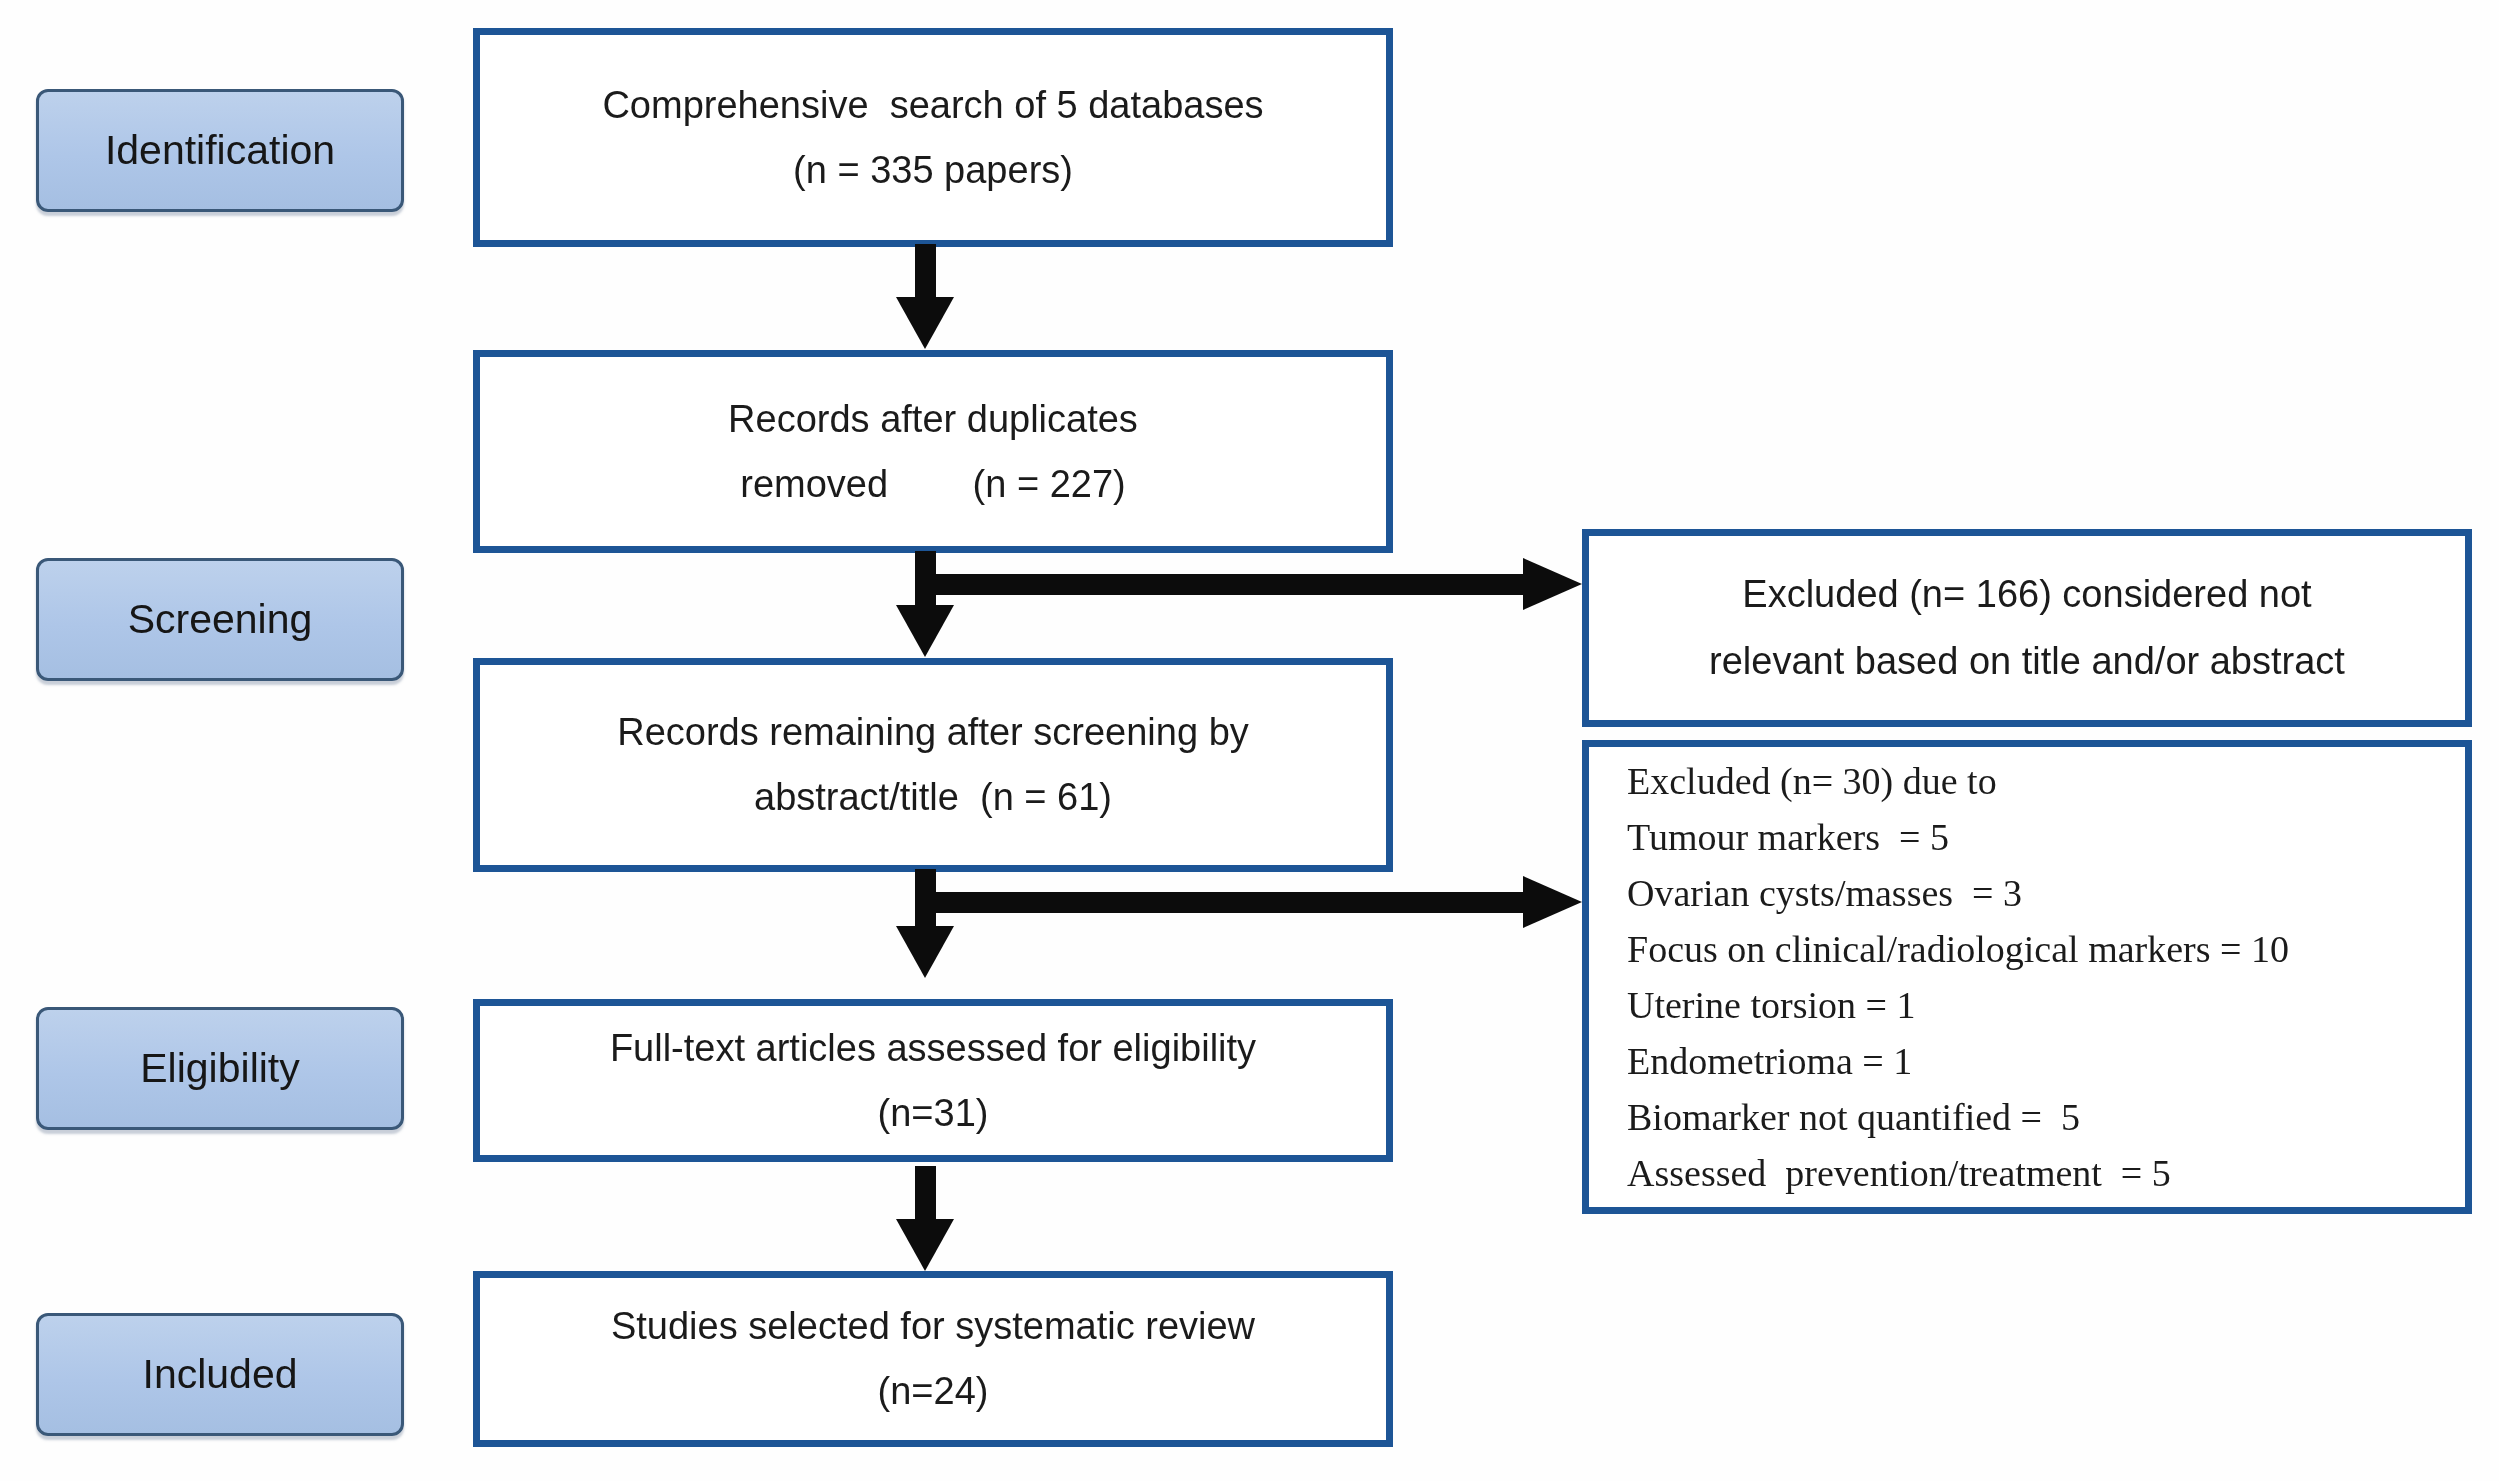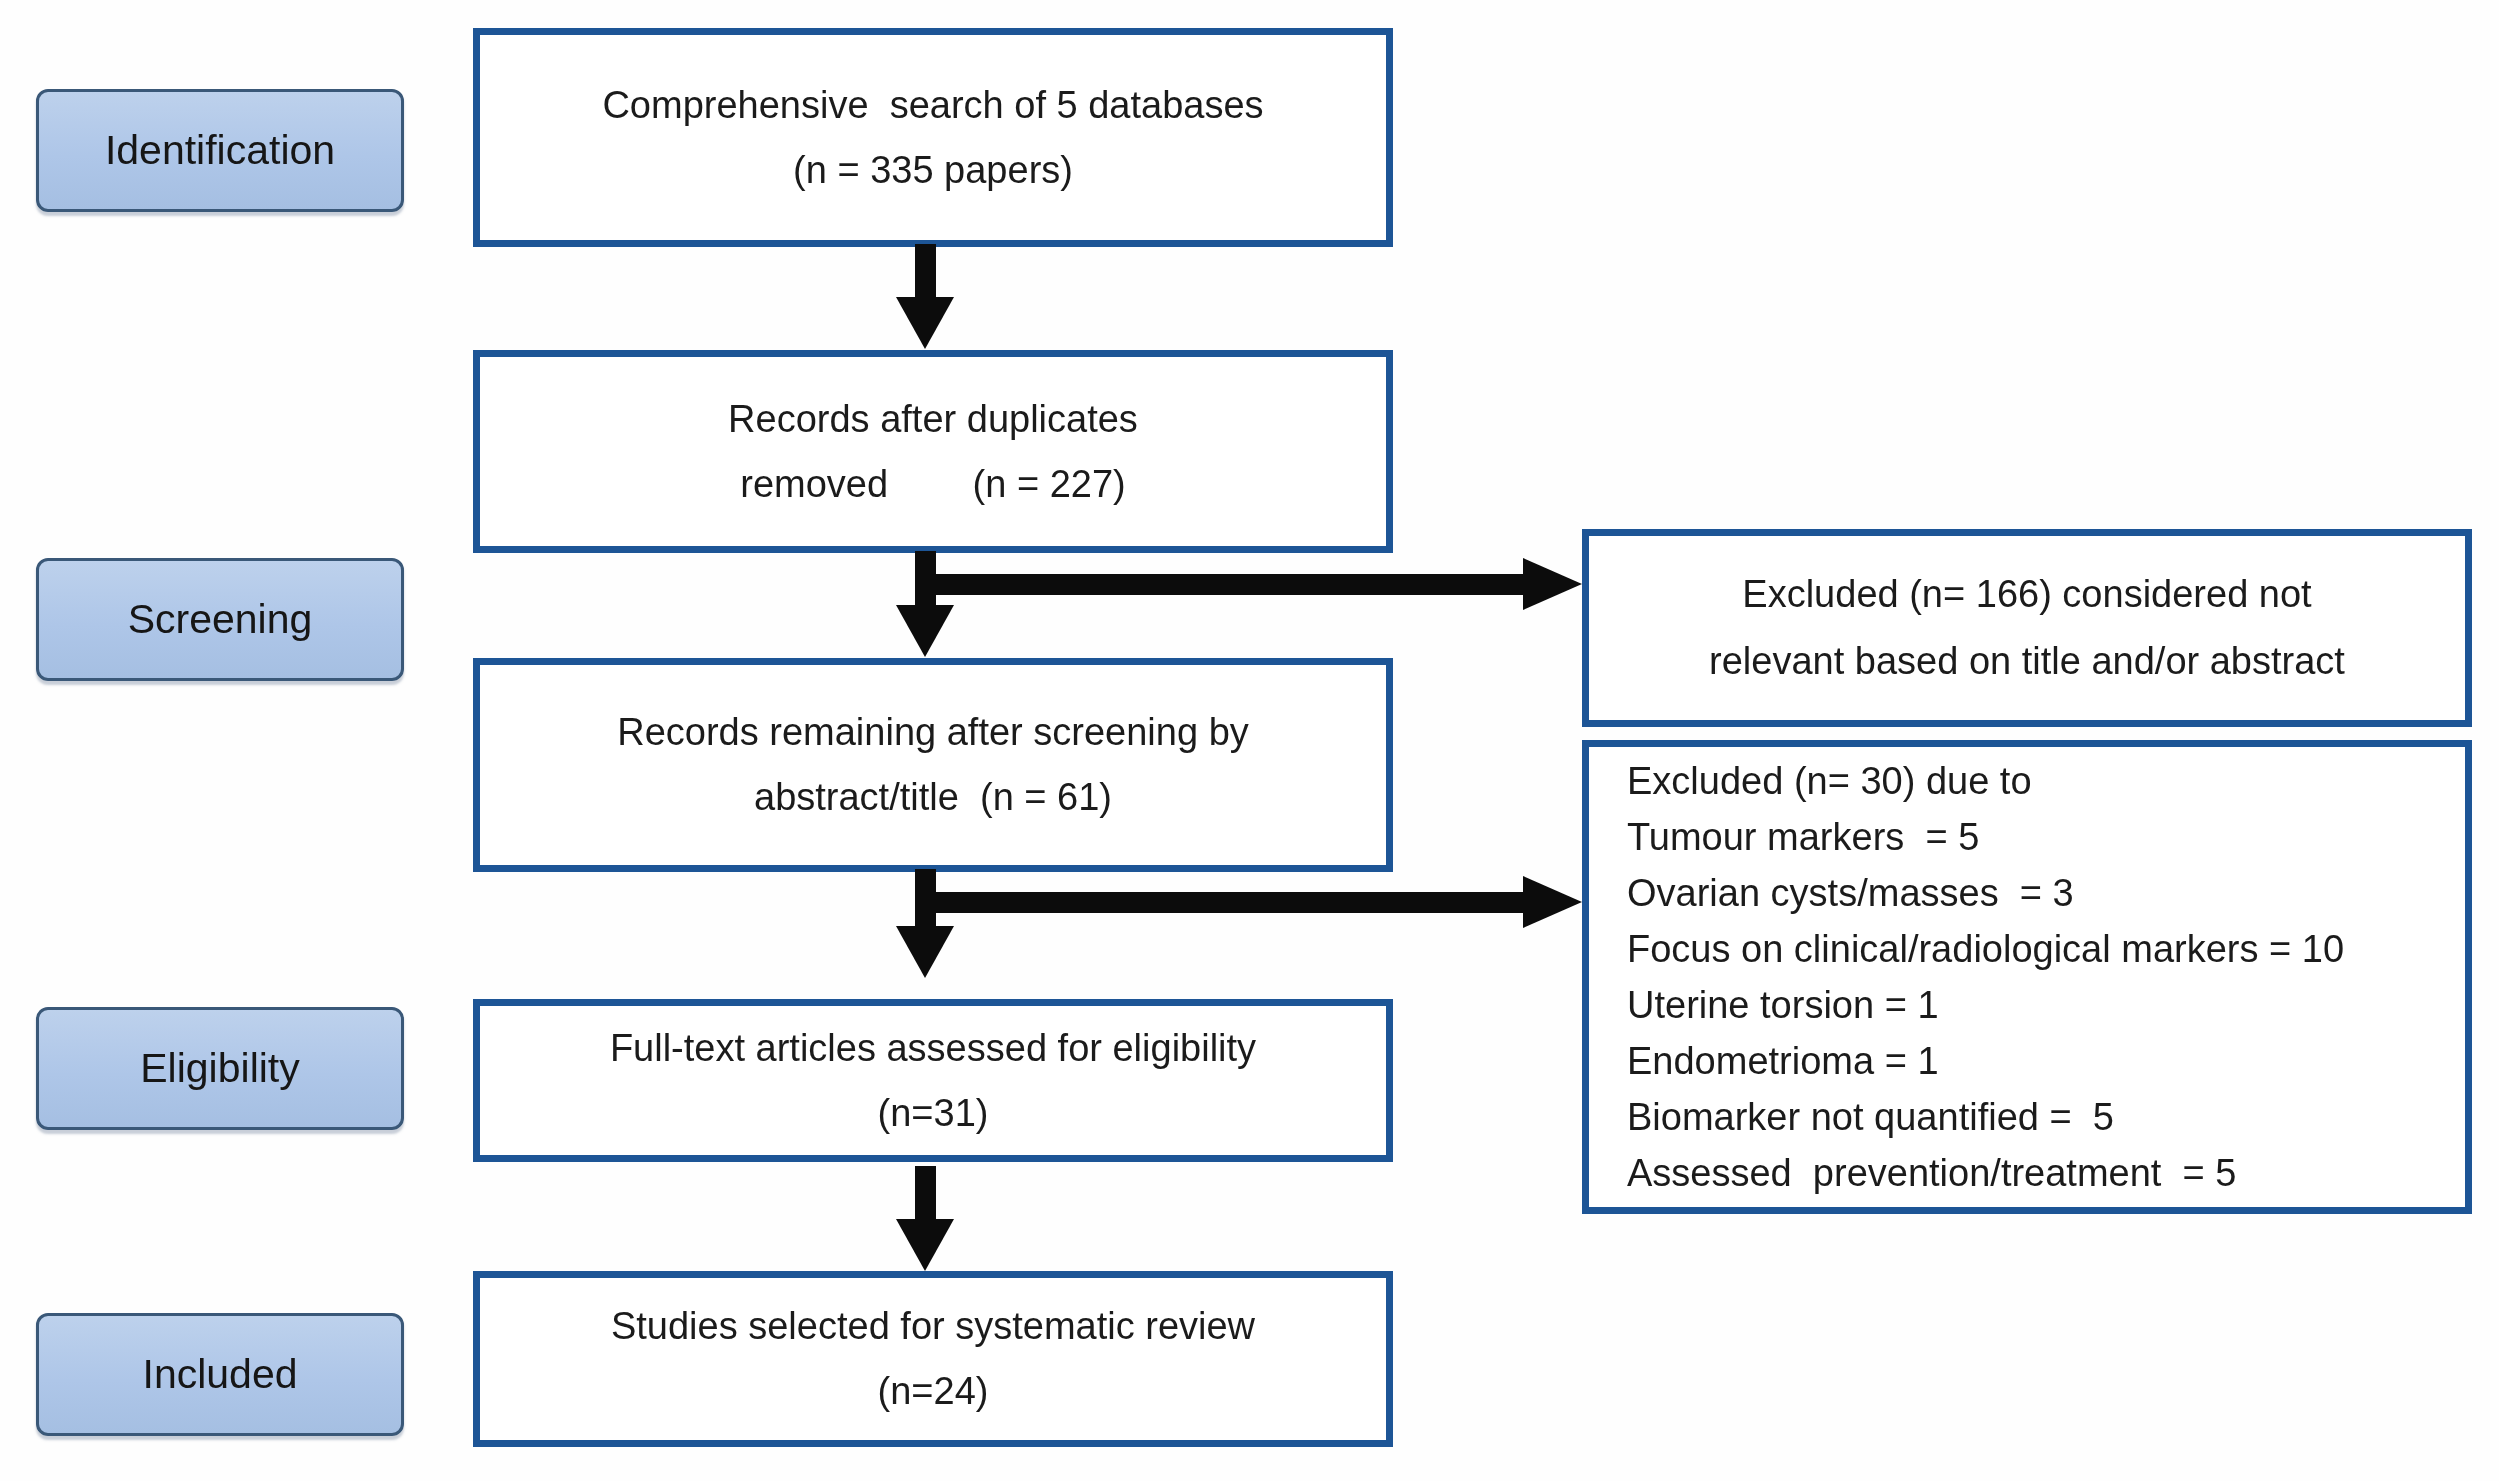--- a/index.html
+++ b/index.html
@@ -64,20 +64,21 @@
     margin-top: 47px;
   }
   #box-excluded-eligibility {
     left: 1582px; top: 740px; width: 890px; height: 474px;
     align-items: flex-start;
     justify-content: center;
     text-align: left;
     padding-left: 38px;
     padding-right: 11px;
     line-height: 56px;
+    font-family: Liberation Serif, serif;
   }
   #box-excluded-eligibility .line { white-space: pre; }
 
   
   .shaft-v { position: absolute; width: 20.6px; background: #0c0c0c; }
   .head-down {
     position: absolute; width: 0; height: 0;
     border-left: 29px solid transparent;
     border-right: 29px solid transparent;
     border-top: 52px solid #0c0c0c;

